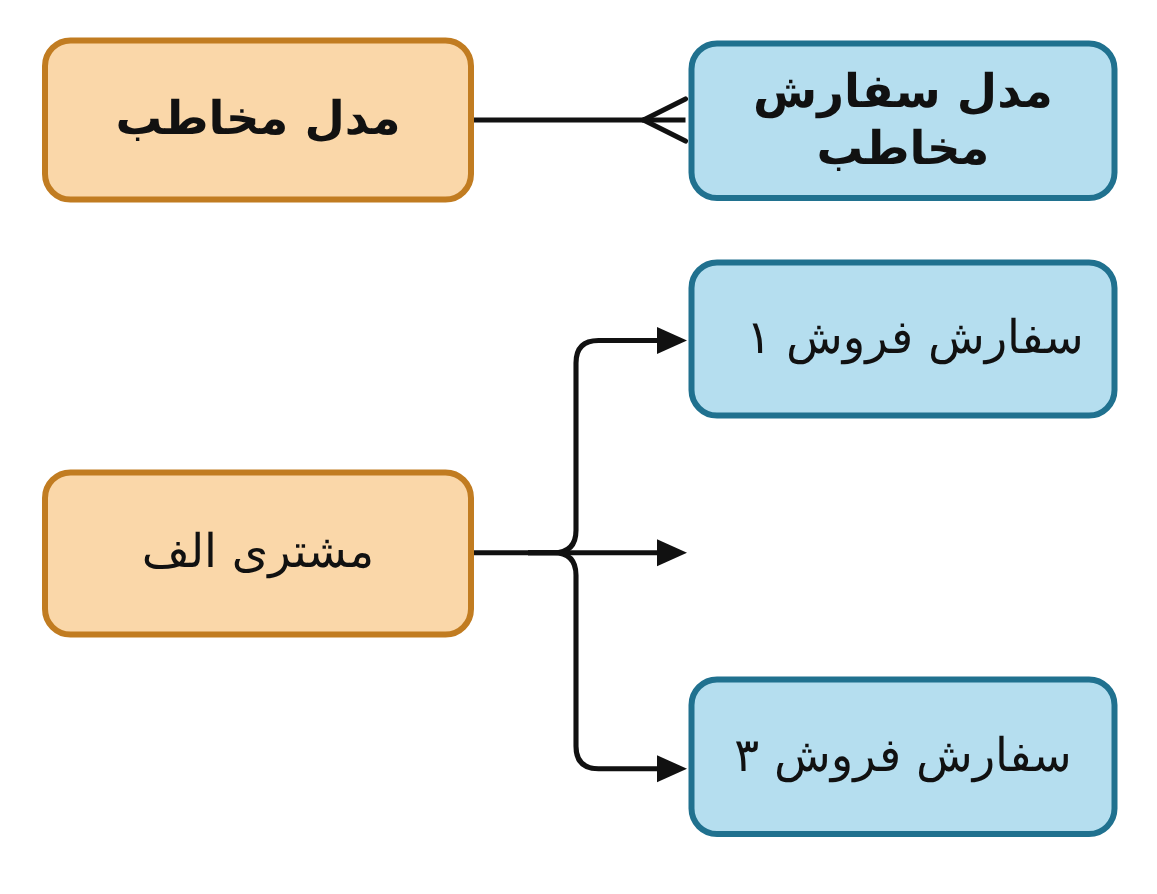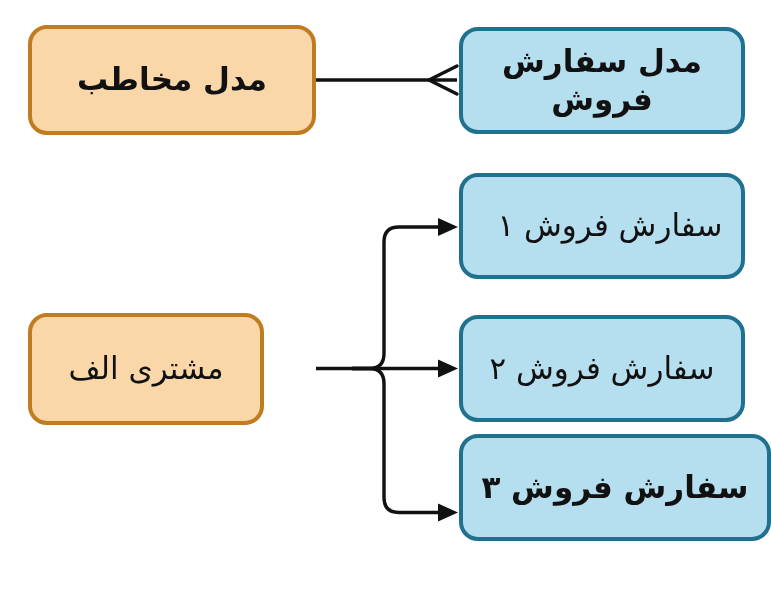--- a/index.html
+++ b/index.html
@@ -83,32 +83,29 @@
       <path d="M352,368.5 L369,368.5 Q384,368.5 384,383.5 L384,497.5 Q384,512.5 399,512.5 L440,512.5"></path>
       <polygon points="458,512.5 438,503.5 438,521.5"></polygon>
     </g>
   </svg>
 
   <div class="node orange bold" style="left:28px; top:25px; width:288px; height:110px;">
     <span>مدل مخاطب</span>
   </div>
 
   <div class="node blue bold" style="left:459px; top:27px; width:286px; height:107px;">
-    <span>مدل سفارش فروش</span>
+    <span>مدل سفارش مخاطب</span>
   </div>
 
-  <div class="node orange" style="left:28px; top:313px; width:236px; height:112px;">
+  <div class="node orange" style="left:28px; top:313px; width:288px; height:112px;">
     <span>مشتری الف</span>
   </div>
 
   <div class="node blue" style="left:459px; top:173px; width:286px; height:106px;padding-left:16px;">
     <span>سفارش فروش ۱</span>
   </div>
 
-  <div class="node blue" style="left:459px; top:315px; width:286px; height:107px;">
-    <span>سفارش فروش ۲</span>
-  </div>
 
-  <div class="node blue" style="left:459px; top:434px; width:312px; height:107px;font-weight:bold;">
+  <div class="node blue" style="left:459px; top:451px; width:286px; height:107px;">
     <span>سفارش فروش ۳</span>
   </div>
 
 </div>
 
 </body></html>

